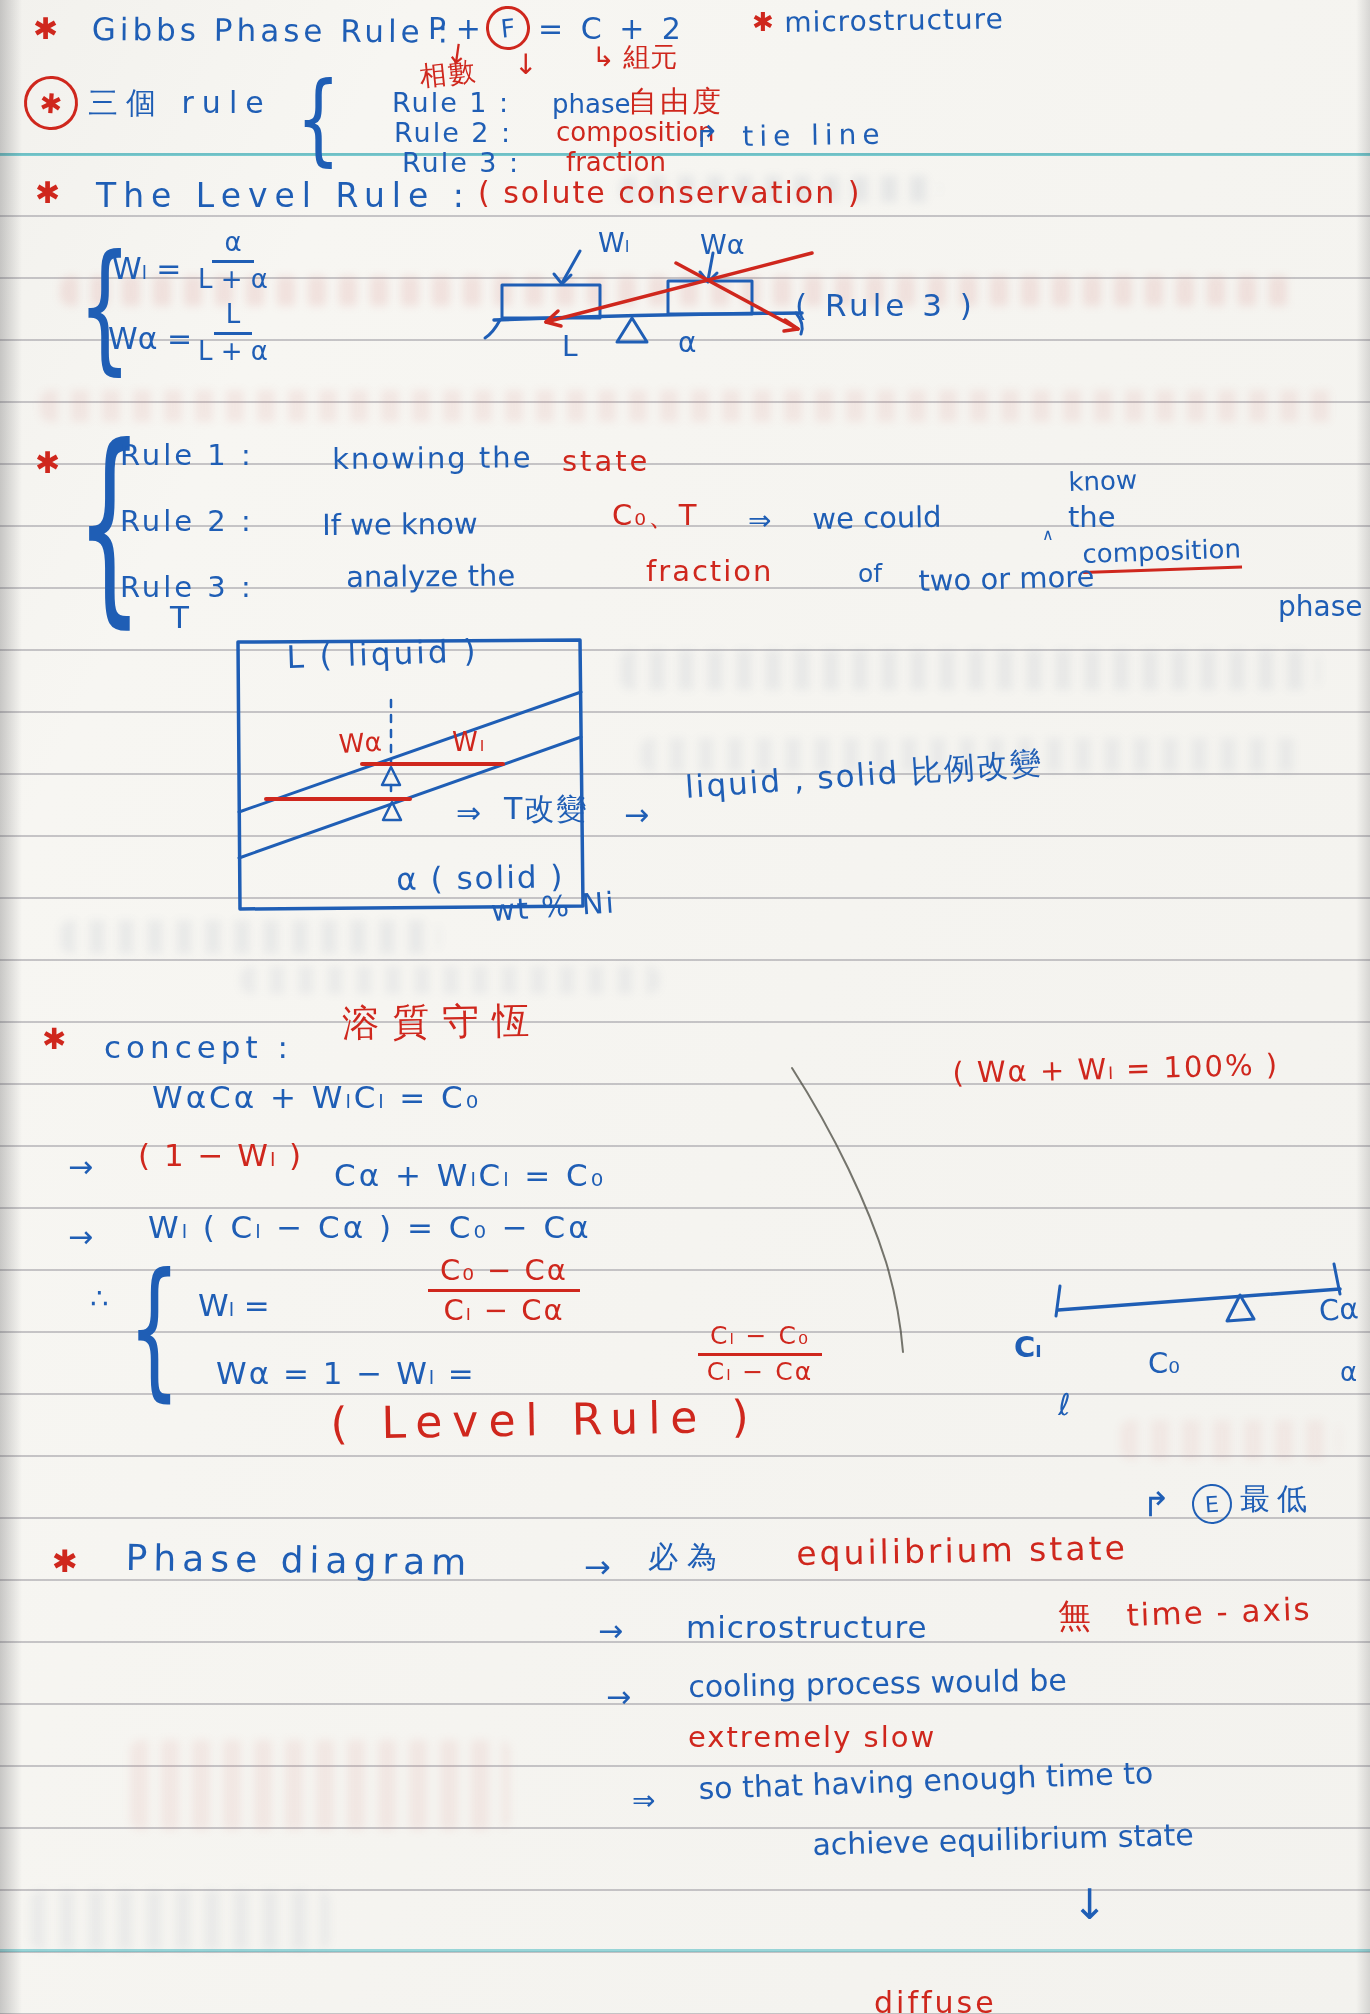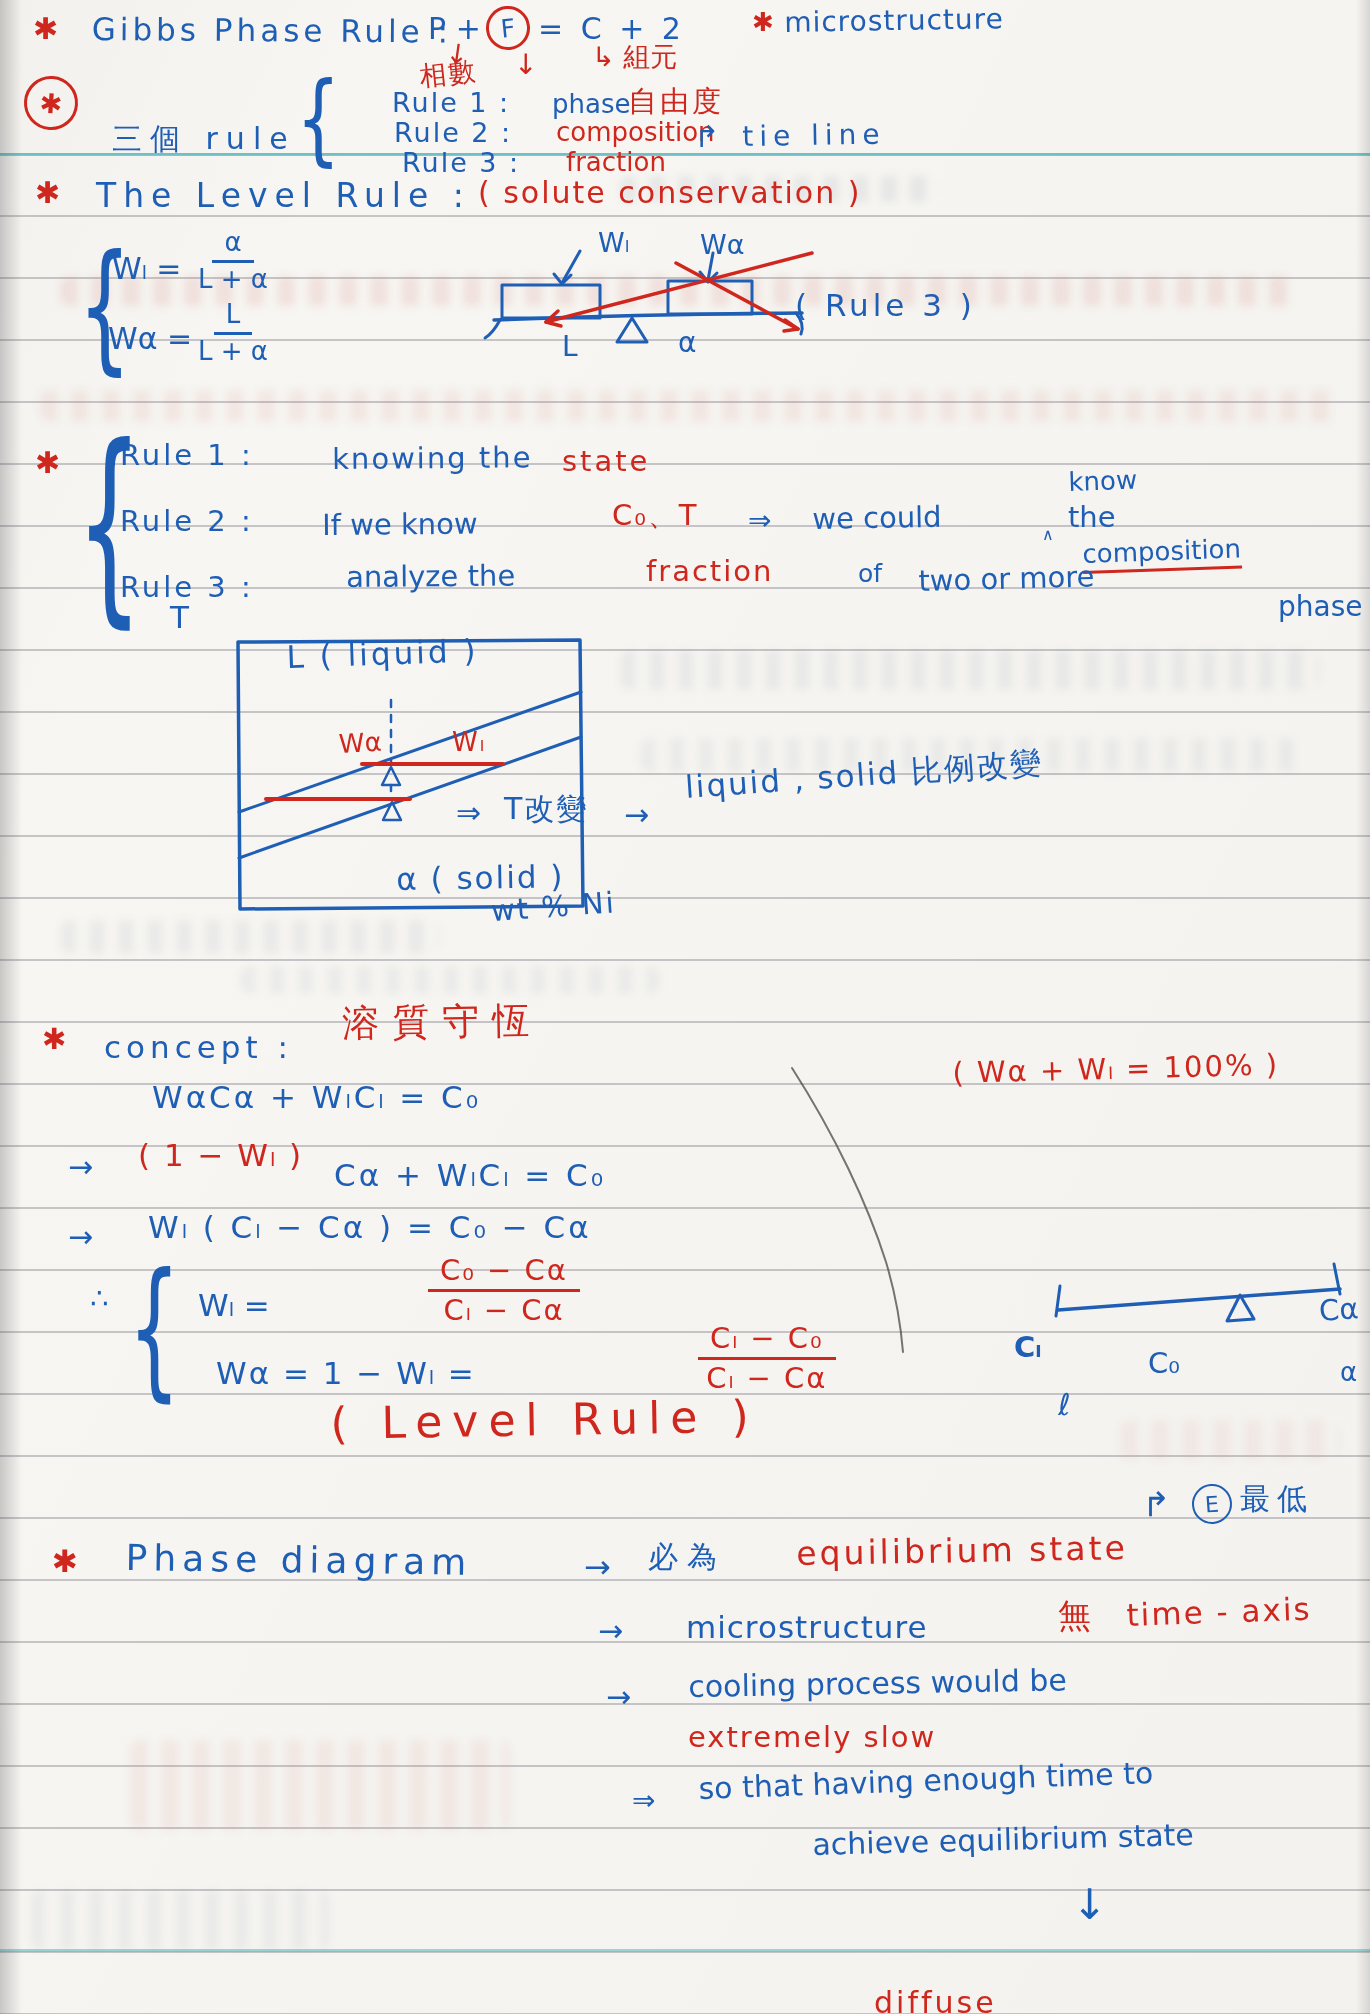--- a/index.html
+++ b/index.html
@@ -76,21 +76,21 @@
   <span class="t r" style="left:448px;top:38px;font-size:27px;transform:rotate(8deg);">↓</span>
   <span class="t r" style="left:514px;top:50px;font-size:28px;">↓</span>
   <span class="t r" style="left:418px;top:62px;font-size:27px;transform:rotate(-6deg);letter-spacing:2px;">相數</span>
   <span class="t r" style="left:628px;top:86px;font-size:29px;letter-spacing:3px;">自由度</span>
   <span class="t r" style="left:752px;top:8px;font-size:26px;">✱</span>
   <span class="t b" style="left:784px;top:8px;font-size:28px;transform:rotate(-1deg);letter-spacing:1px;">microstructure</span>
 
   <div class="circ" style="left:24px;top:76px;width:48px;height:48px;border:3px solid var(--red);transform:rotate(4deg);">
     <span class="r" style="font-size:27px;">✱</span>
   </div>
-  <span class="t b" style="left:112px;top:86px;font-size:30px;letter-spacing:8px;margin-top:36px;">三個 rule</span>
+  <span class="t b" style="left:88px;top:86px;font-size:30px;letter-spacing:8px;">三個 rule</span>
   <span class="t b" style="left:296px;top:64px;font-size:100px;transform:scaleX(.7);">{</span>
   <span class="t b" style="left:392px;top:88px;font-size:27px;letter-spacing:2px;">Rule 1 :</span>
   <span class="t b" style="left:552px;top:90px;font-size:26px;">phase</span>
   <span class="t b" style="left:394px;top:118px;font-size:27px;letter-spacing:2px;">Rule 2 :</span>
   <span class="t r" style="left:556px;top:118px;font-size:26px;">composition</span>
   <span class="t b" style="left:402px;top:148px;font-size:27px;letter-spacing:2px;">Rule 3 :</span>
   <span class="t r" style="left:566px;top:148px;font-size:26px;">fraction</span>
   <span class="t b" style="left:694px;top:120px;font-size:30px;">↱</span>
   <span class="t b" style="left:742px;top:122px;font-size:28px;letter-spacing:6px;transform:rotate(-1deg);">tie line</span>
 
@@ -198,21 +198,21 @@
   <span class="t b" style="left:148px;top:1210px;font-size:31px;letter-spacing:3px;">Wₗ ( Cₗ − Cα )  =  C₀ − Cα</span>
 
   <span class="t b" style="left:90px;top:1284px;font-size:28px;">∴</span>
   <span class="t b" style="left:128px;top:1246px;font-size:150px;transform:scaleX(.55);">{</span>
   <span class="t b" style="left:198px;top:1288px;font-size:31px;">Wₗ =</span>
   <div class="frac r" style="left:428px;top:1254px;font-size:29px;letter-spacing:2px;">
     <span class="num">C₀ − Cα</span>
     <span class="den">Cₗ − Cα</span>
   </div>
   <span class="t b" style="left:192px;top:1356px;font-size:31px;letter-spacing:2px;margin-left:24px;">Wα =  1 − Wₗ   =</span>
-  <div class="frac r" style="left:698px;top:1322px;font-size:29px;letter-spacing:2px;align-items:center;">
+  <div class="frac r" style="left:698px;top:1322px;font-size:25px;letter-spacing:2px;align-items:center;">
     <span class="num">Cₗ − C₀</span>
     <span class="den">Cₗ − Cα</span>
   </div>
   <span class="t r" style="left:330px;top:1400px;font-size:44px;letter-spacing:10px;transform:rotate(-1deg);">( Level  Rule )</span>
 
   <svg style="left:978px;top:1228px;" width="390" height="190" viewBox="0 0 390 190">
     <path d="M80,82 L362,61" stroke="#1f5eb5" stroke-width="3.5"></path>
     <path d="M82,58 L78,88" stroke="#1f5eb5" stroke-width="3"></path>
     <path d="M356,36 L362,66" stroke="#1f5eb5" stroke-width="3"></path>
     <polygon points="262,67 249,93 276,91" stroke="#1f5eb5" stroke-width="3" fill="none"></polygon>

